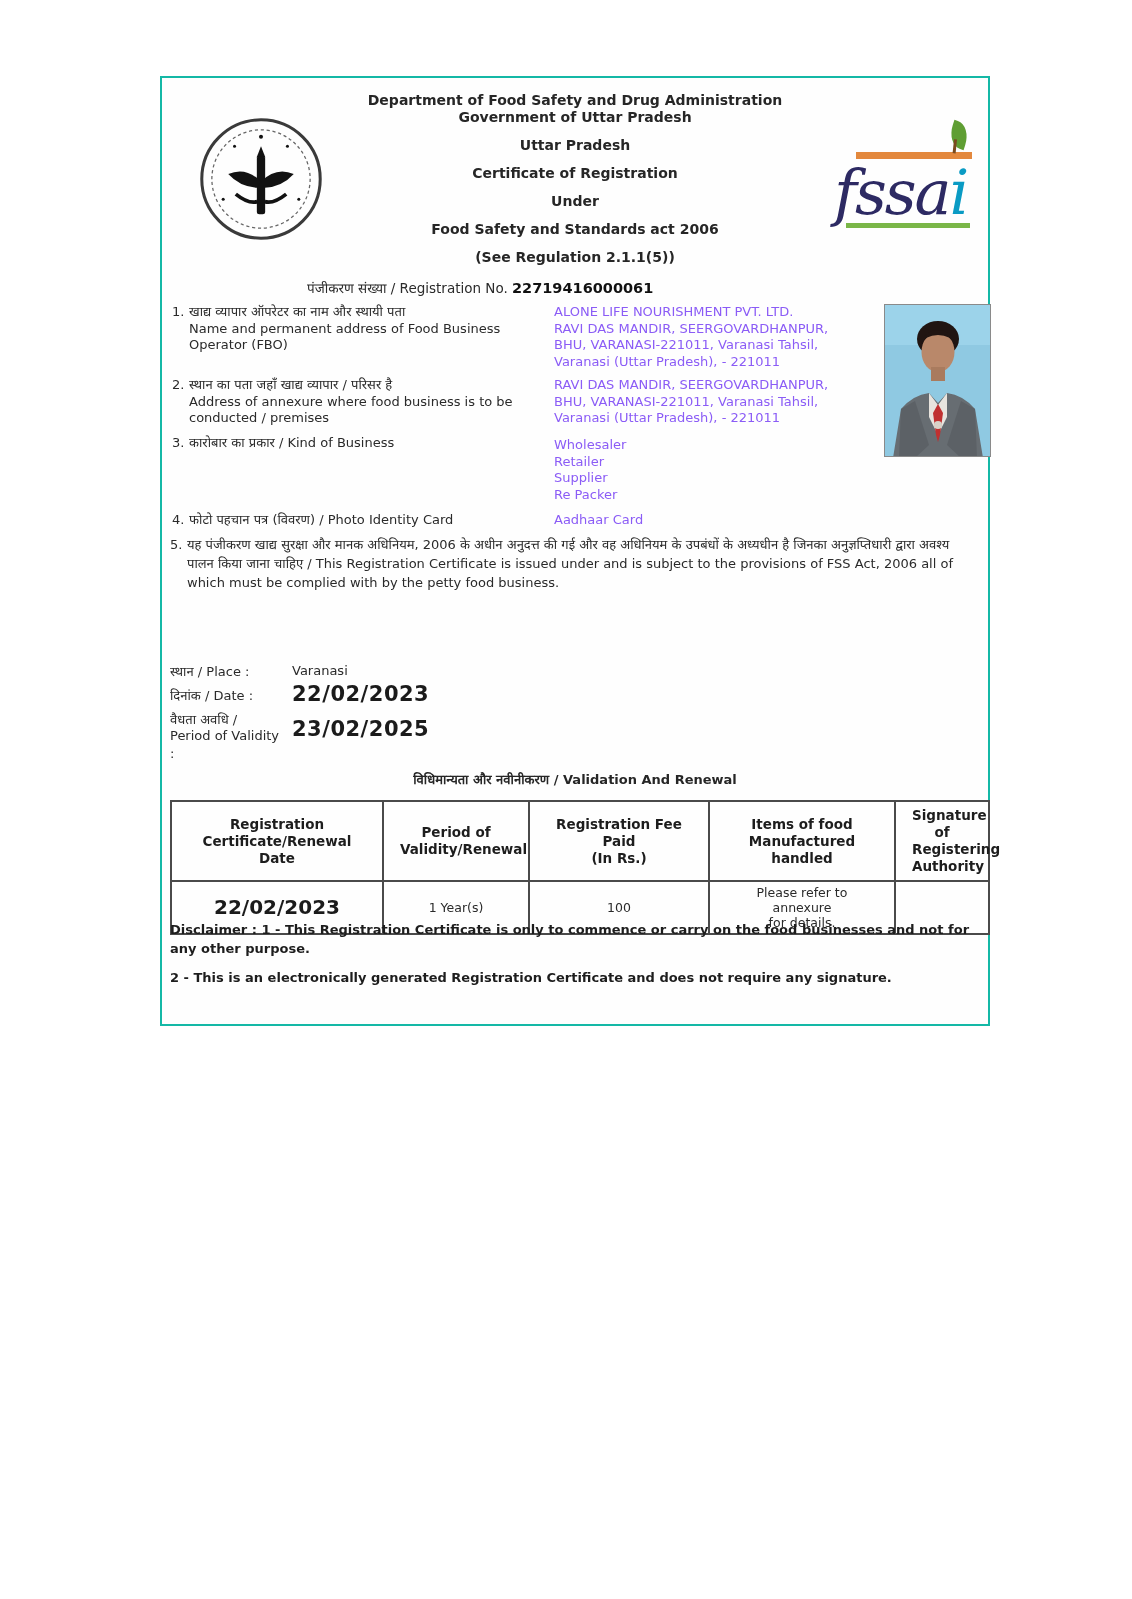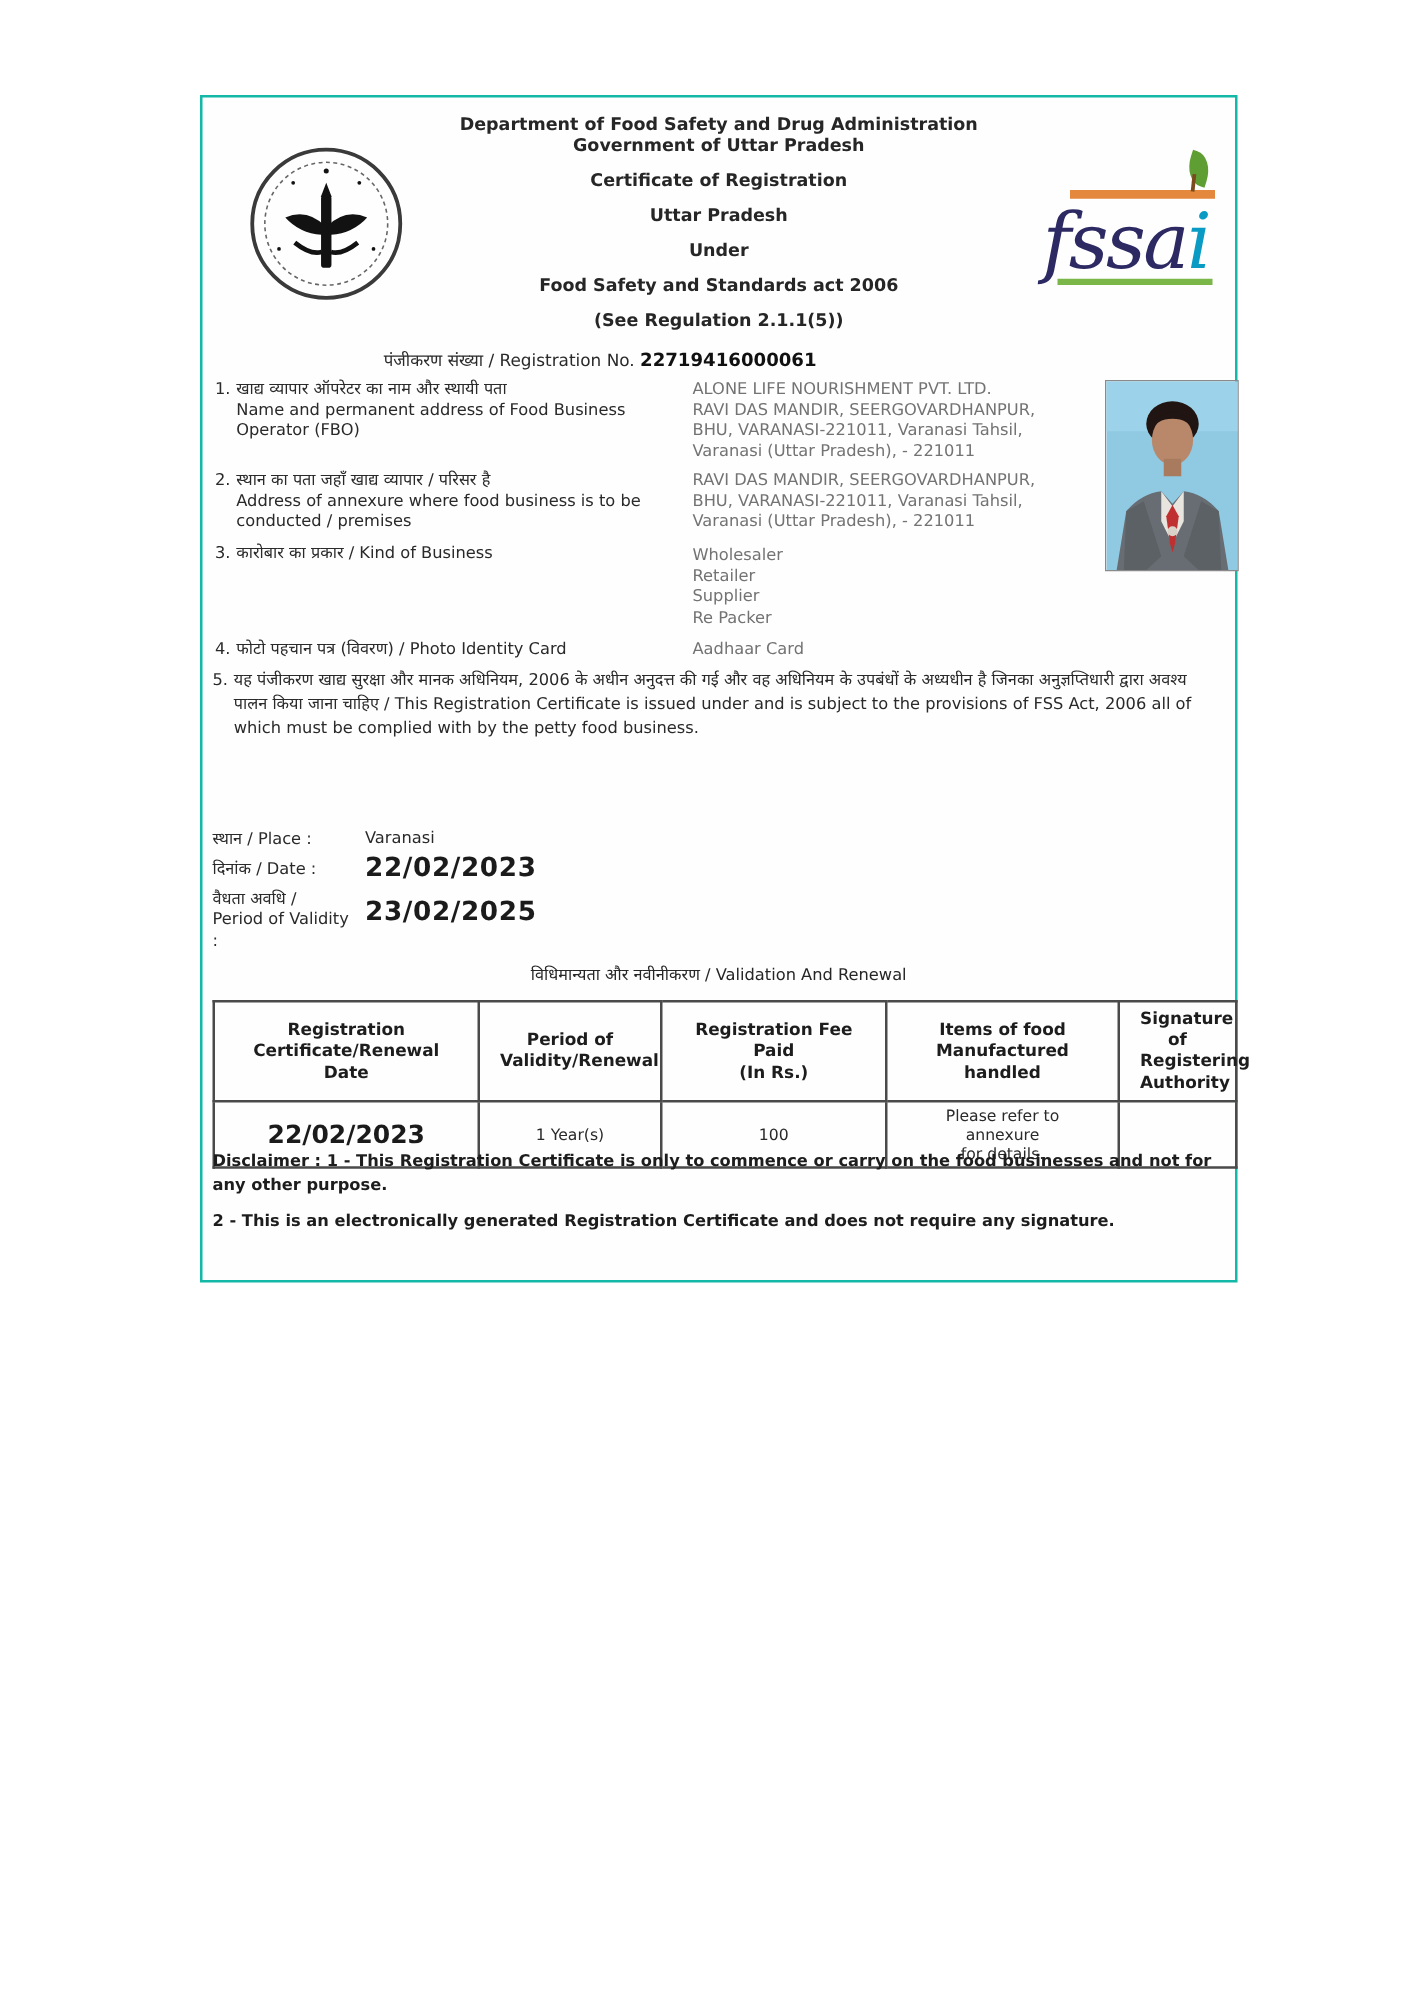--- a/index.html
+++ b/index.html
@@ -33,56 +33,56 @@
     background:#7a4a1e; transform:rotate(-12deg); }
   
   .regline { position:absolute; left:145px; top:201px; font-size:13.5px; color:#2a2a2a; }
   .regline b { font-size:14.5px; color:#111; }
   
   .item { position:absolute; left:10px; width:388px; font-size:13px; line-height:16.5px; color:#2a2a2a; }
   .item .num { position:absolute; left:0; top:0; }
   .item .body { margin-left:17px; }
   .item .en { white-space:pre-line; }
   .value { position:absolute; left:392px; width:330px; font-size:13px; line-height:16.5px;
-           white-space:pre-line; color:#737373; }
+           white-space:pre-line; color:#8b5cf6; }
   .clause5 { position:absolute; left:8px; width:806px; font-size:13px; line-height:19px; color:#2a2a2a; }
   .clause5 .num { position:absolute; left:0; top:0; }
   .clause5 .body { margin-left:17px; }
   
   .photo { position:absolute; left:722px; top:226px; width:107px; height:153px;
            border:1px solid #8a8a8a; overflow:hidden; }
   
   .issue-label { position:absolute; left:8px; font-size:13px; line-height:16px; color:#2a2a2a; white-space:pre-line; }
   .issue-val  { position:absolute; left:130px; font-size:13px; color:#2a2a2a;text-align:center; }
   .issue-val.big { font-size:21px; font-weight:bold; color:#1b1b1b; letter-spacing:0.5px; }
   
   .tbl-title { position:absolute; left:0; right:0; top:692px; text-align:center;
-               font-weight:normal; font-size:13px; color:#262626; }
+               font-weight:bold; font-size:13px; color:#262626; }
   table.renewal { position:absolute; left:8px; top:722px; width:818px; border-collapse:collapse;
                   table-layout:fixed; }
   table.renewal th, table.renewal td { border:2px solid #4a4a4a; padding:3px 16px; }
   table.renewal th { font-size:13.5px; font-weight:bold; text-align:center; vertical-align:middle;
                      white-space:pre-line; line-height:17px; height:80px; color:#1d1d1d; }
   table.renewal td { text-align:center; vertical-align:middle; font-size:12.5px; height:40px;
                      white-space:pre-line; line-height:15px; color:#2a2a2a; }
   table.renewal td.bigdate { font-size:20px; font-weight:bold; color:#1b1b1b; }
   
   .disc { position:absolute; left:8px; width:812px; font-weight:bold; font-size:13px;
           line-height:19px; color:#1d1d1d; }
 </style>
 </head>
 <body>
 
 <div class="cert">
 
   <div class="hdr">
     <div>Department of Food Safety and Drug Administration</div>
     <div>Government of Uttar Pradesh</div>
+    <div class="gap">Uttar Pradesh</div>
     <div class="gap">Certificate of Registration</div>
-    <div class="gap">Uttar Pradesh</div>
     <div class="gap">Under</div>
     <div class="gap">Food Safety and Standards act 2006</div>
     <div class="gap">(See Regulation 2.1.1(5))</div>
   </div>
 
   <div class="emblem">
     <svg viewBox="0 0 100 100" width="126" height="126">
       <circle cx="50" cy="50" r="47" fill="none" stroke="#3a3a3a" stroke-width="2.4"></circle>
       <circle cx="50" cy="50" r="39" fill="none" stroke="#666" stroke-width="1" stroke-dasharray="2.5 2.2"></circle>
       <path d="M50 24 L46.5 33 L53.5 33 Z" fill="#121212"></path>

